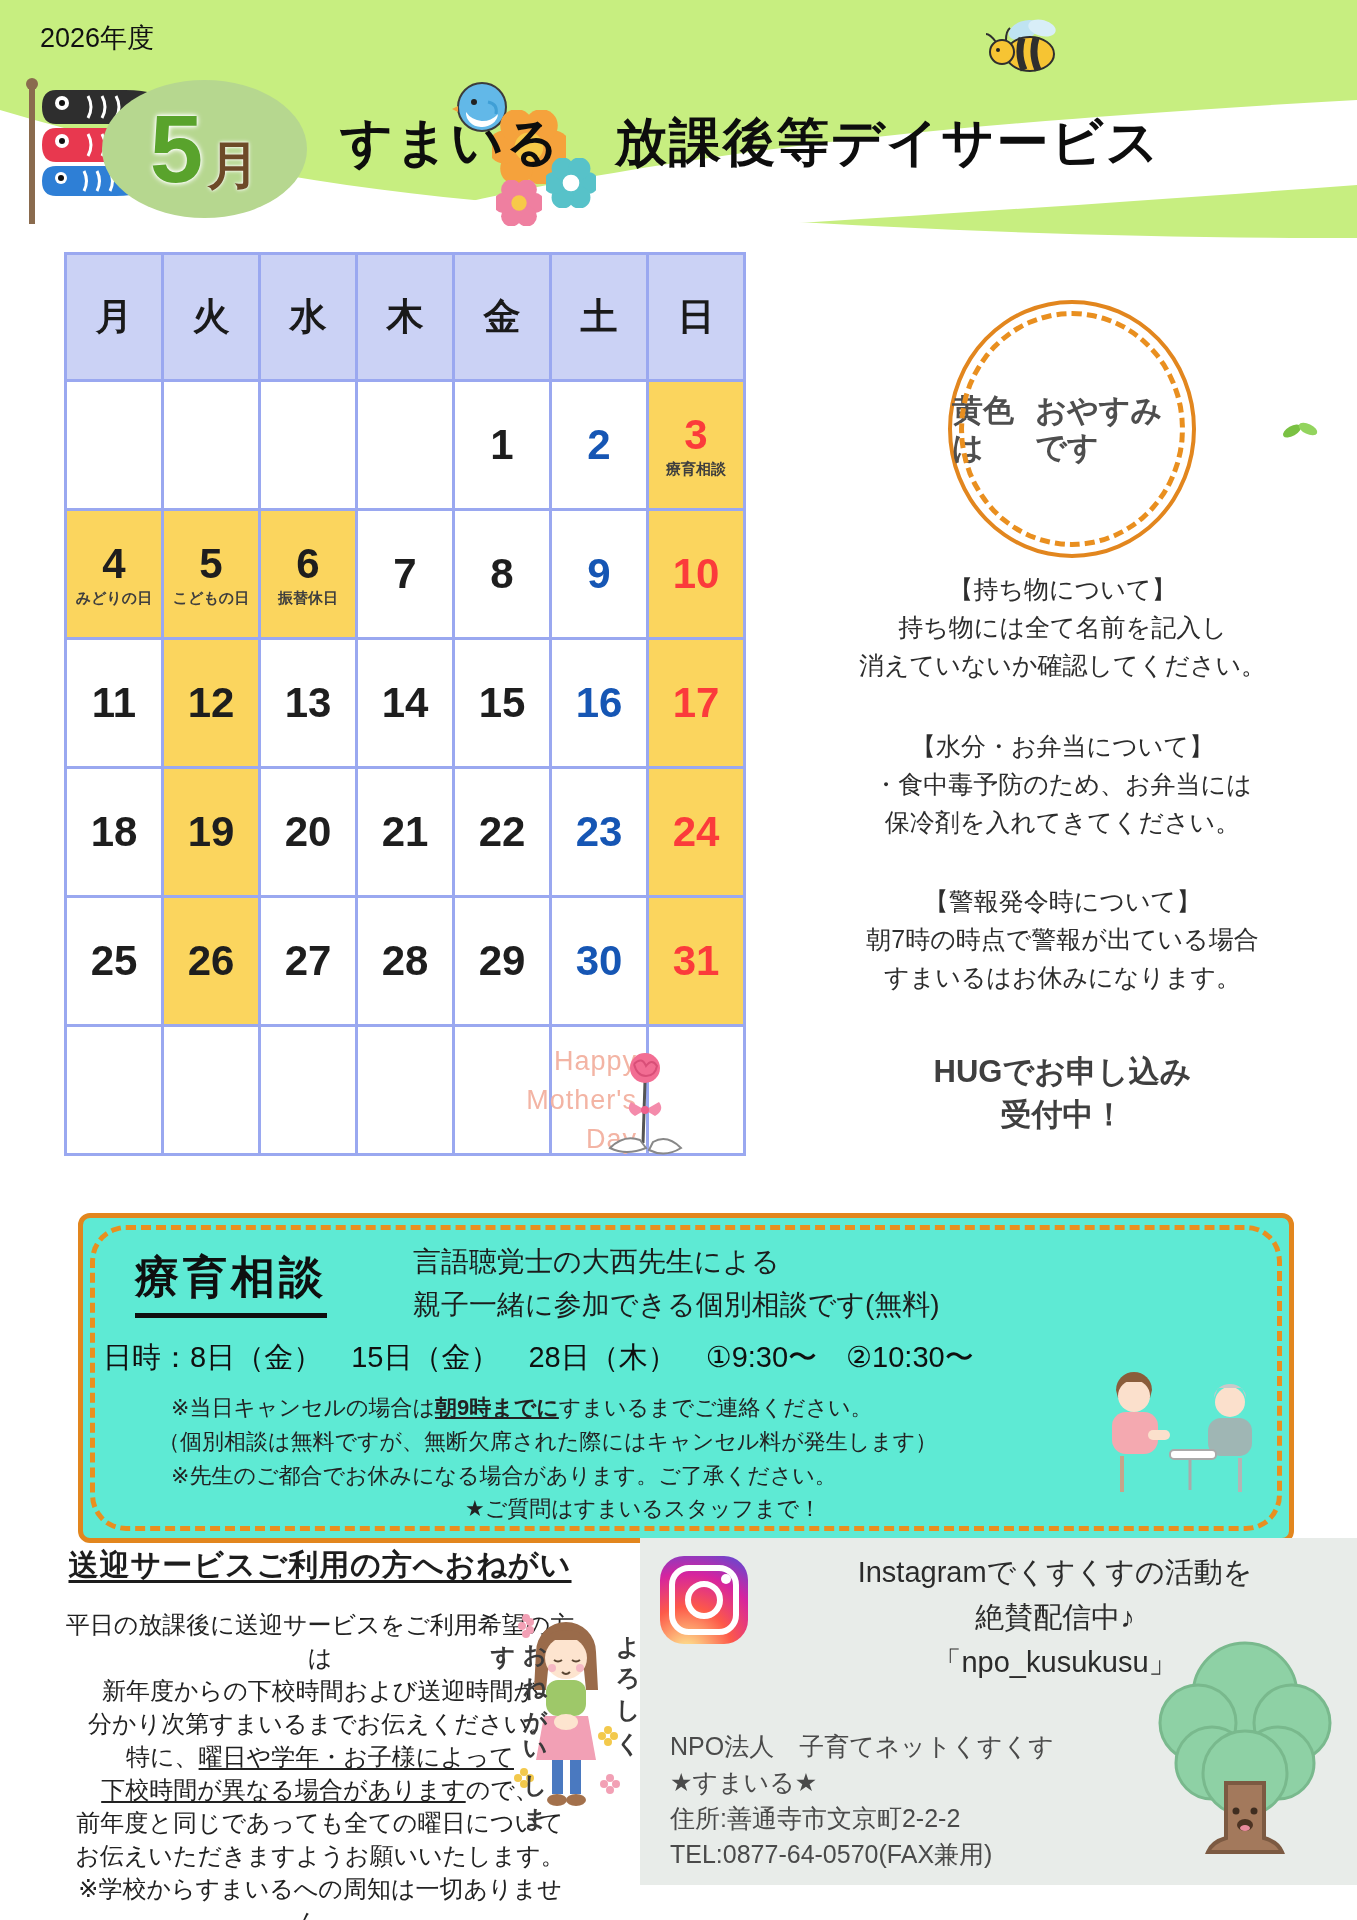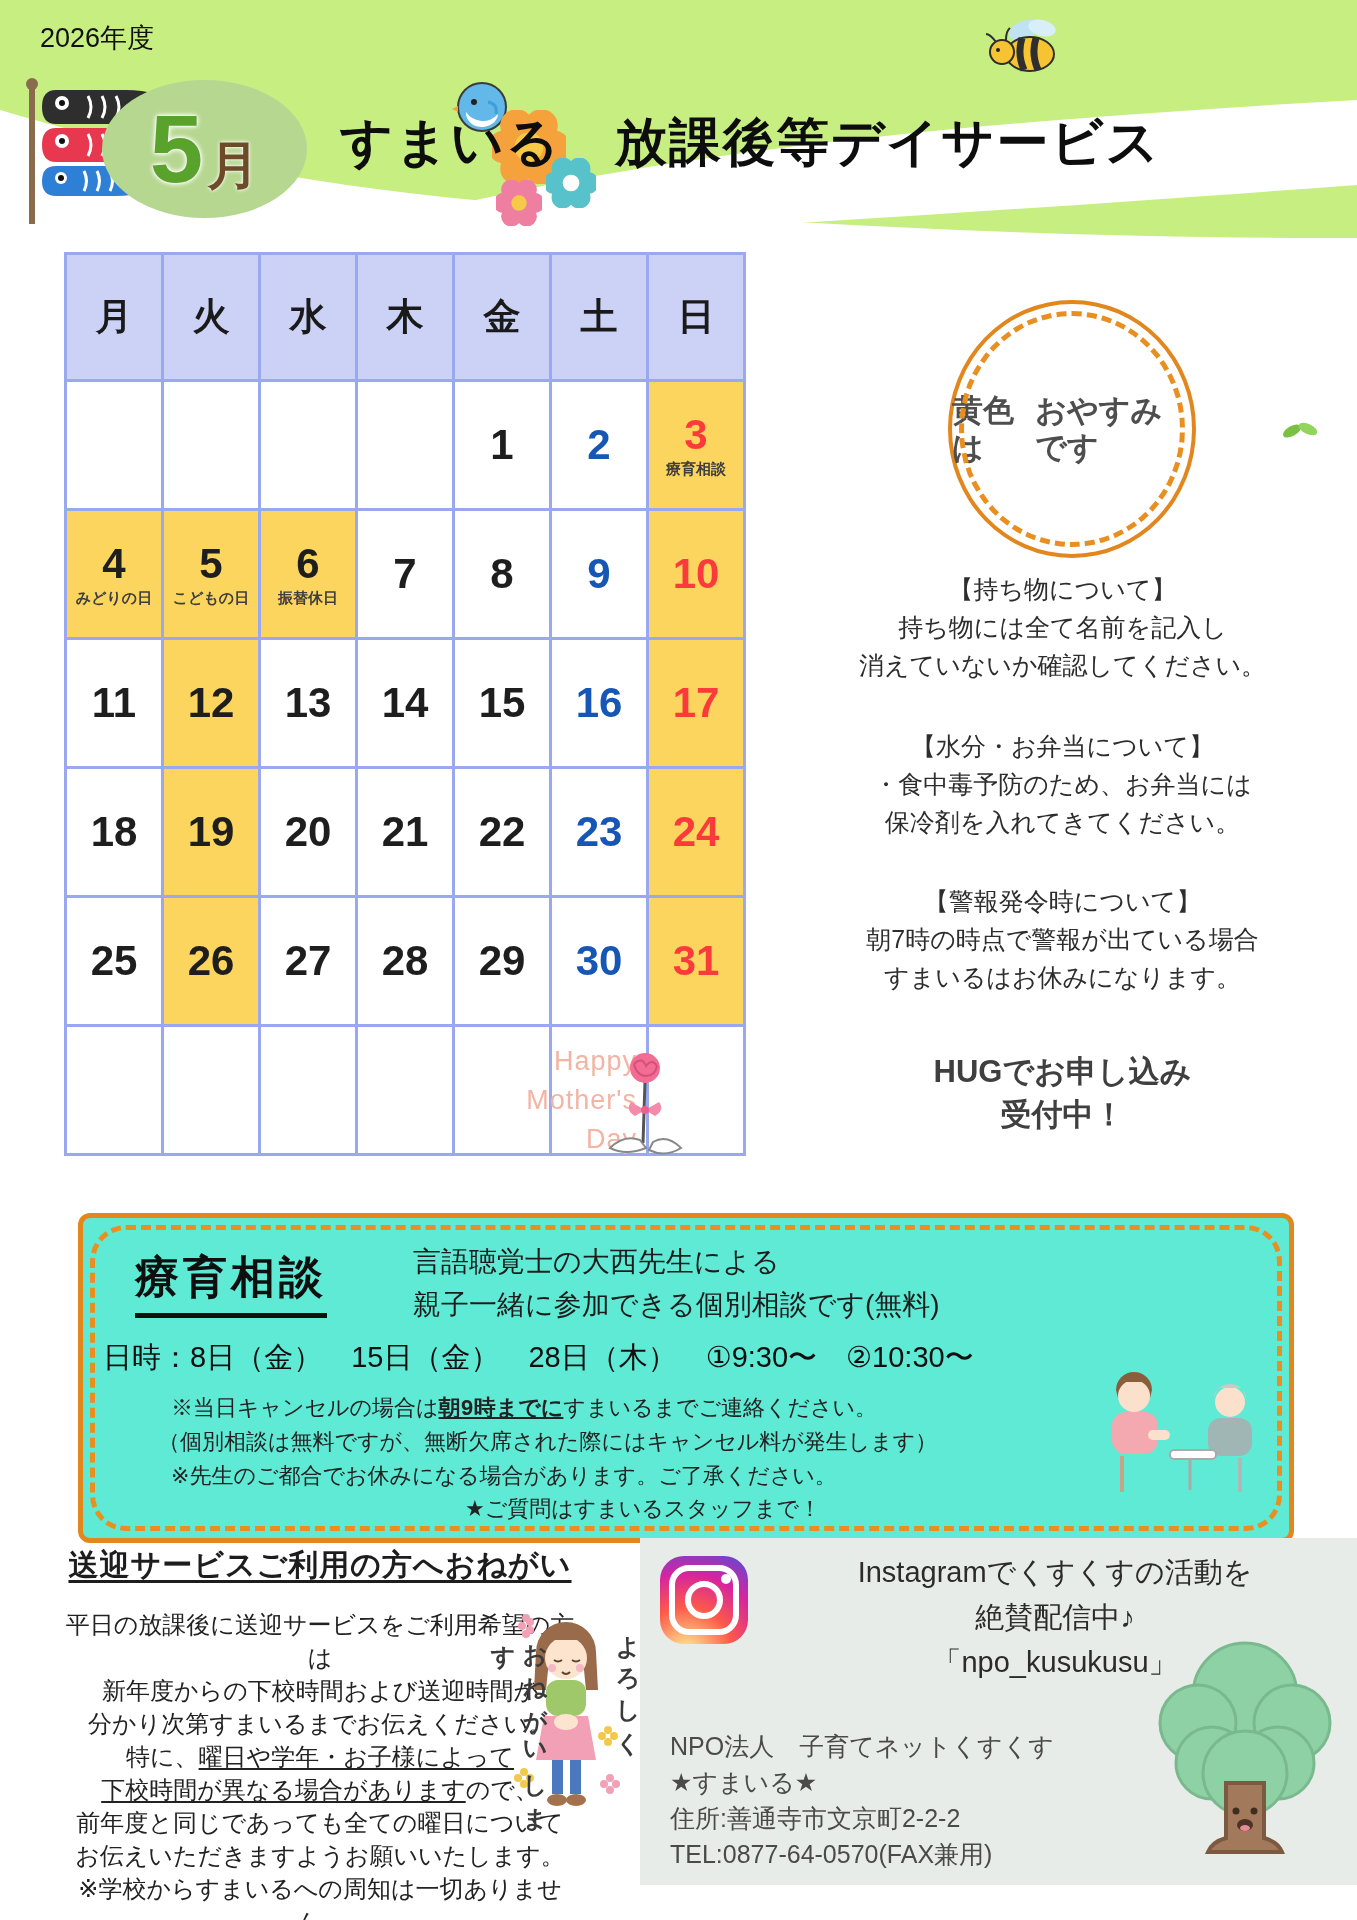--- a/index.html
+++ b/index.html
@@ -40,21 +40,21 @@
   #hug-notice{left:775px;top:1050px;width:575px;text-align:center;font-size:31px;font-weight:800;color:#3f3f3f;line-height:43px;}
 
   
   #consult-box{left:78px;top:1213px;width:1206px;height:320px;border:5px solid #e2861e;border-radius:12px;background:#5eead4;}
   #consult-box:before{content:"";position:absolute;inset:7px;border:5px dashed #e98f1f;border-radius:36px;}
   #consult-title{left:52px;top:30px;font-size:44px;font-weight:900;color:#0f0f0f;letter-spacing:4px;
                  border-bottom:5px solid #0f0f0f;padding-bottom:6px;}
   #consult-intro{left:330px;top:22px;width:660px;text-align:left;font-size:28px;line-height:43px;color:#1c1c1c;}
   #consult-schedule{left:20px;top:120px;width:1000px;font-size:29px;color:#0f0f0f;}
   .consult-note{font-size:22px;color:#222;}
-  #consult-note-1{left:88px;top:175px;font-family:Liberation Mono, monospace;}
+  #consult-note-1{left:88px;top:175px;}
   #consult-note-2{left:75px;top:209px;}
   #consult-note-3{left:88px;top:243px;}
   #consult-note-4{left:300px;top:276px;width:520px;text-align:center;}
   #consult-illustration{left:995px;top:132px;}
 
   
   #transport{left:60px;top:1545px;width:520px;text-align:center;}
   #transport-title{font-size:30px;font-weight:900;color:#1d1d1d;text-decoration:underline;text-underline-offset:5px;
                    letter-spacing:1px;margin-bottom:22px;}
   .tr-line{font-size:24px;line-height:33px;color:#222;}

